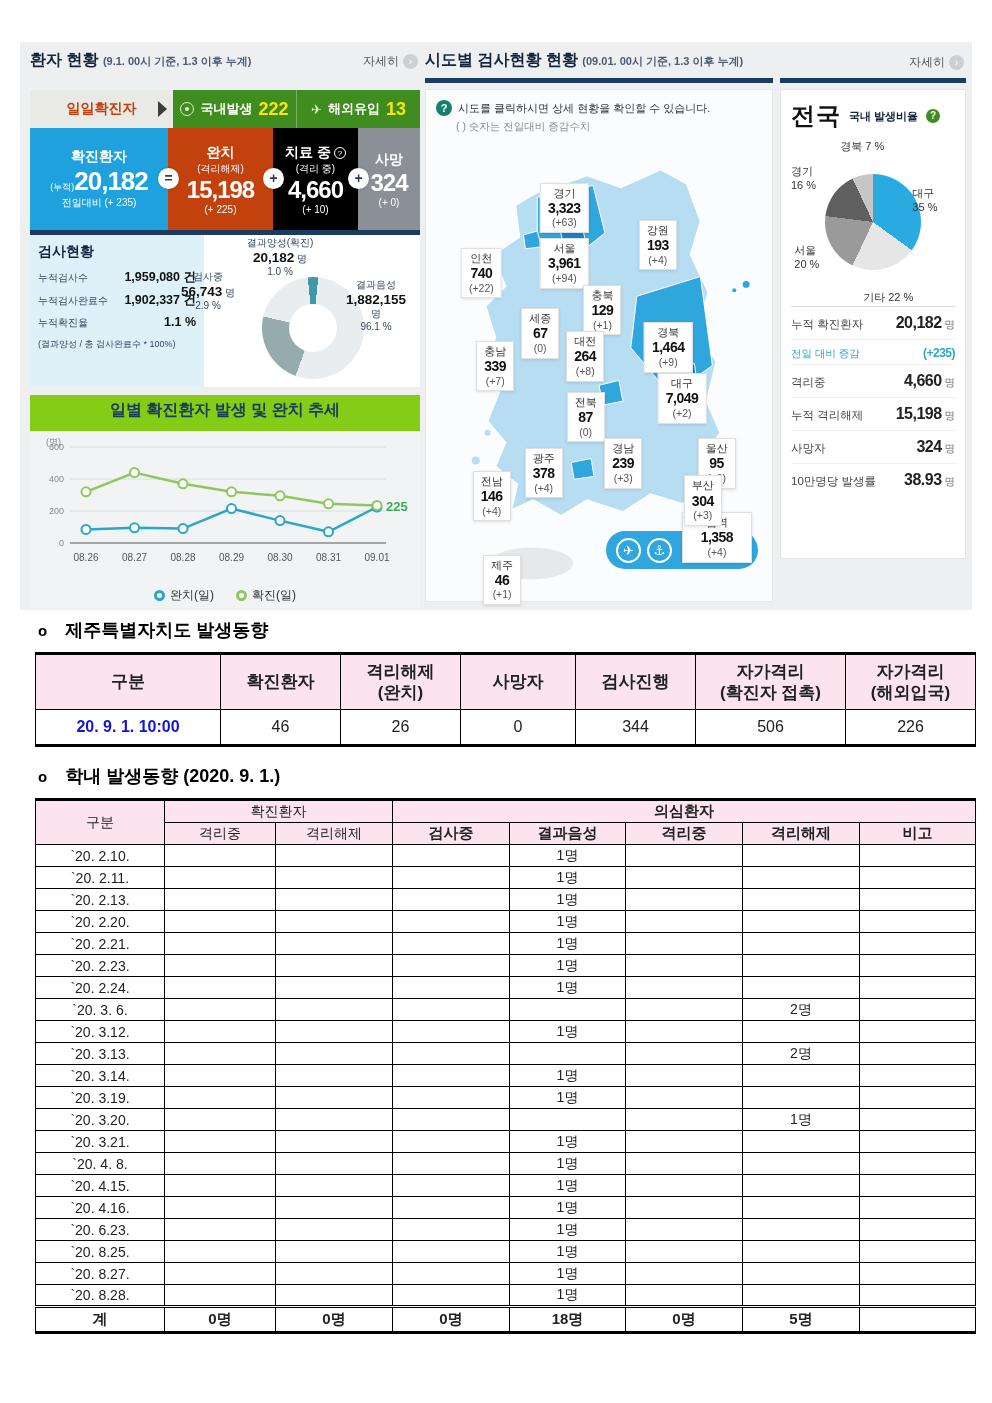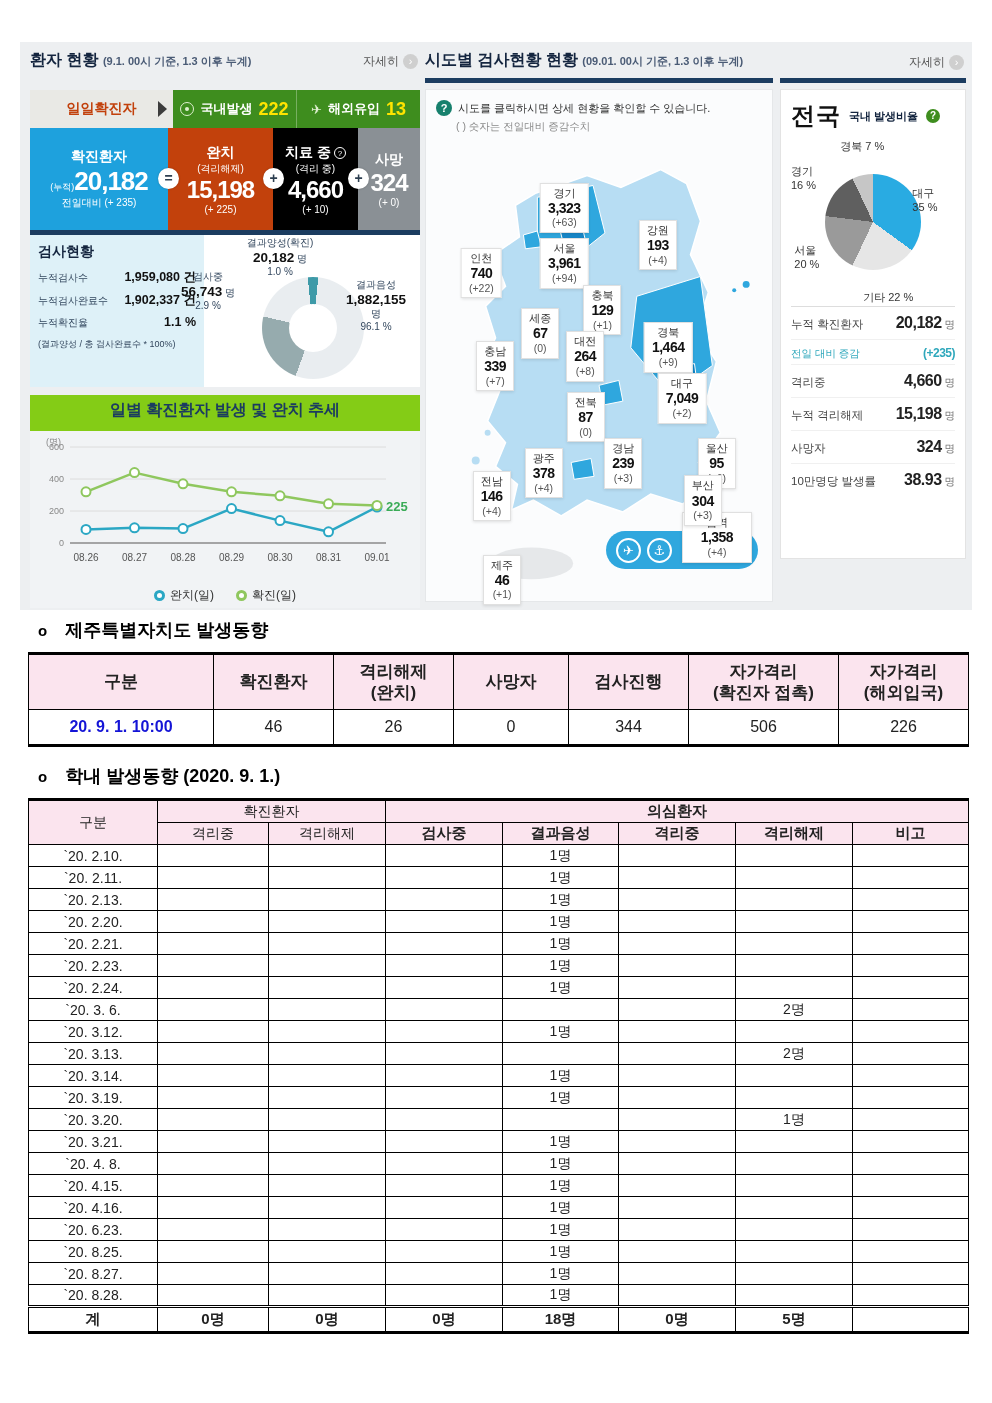--- a/index.html
+++ b/index.html
@@ -90,21 +90,21 @@
   .stat-row:first-child{border-top:1px solid #ddd;}
   .sl{font-size:11.5px;color:#444;}
   .sv b{font-size:16px;color:#222;letter-spacing:-0.5px;}
   .su{font-size:10.5px;color:#777;}
   .teal .sl{color:#2fa8bc;font-size:10.5px;}
   .teal .sv b{color:#2fa8bc;font-size:12px;}
   .teal{padding:3px 0;}
   
   .sec-head{position:absolute;left:38px;font-size:18px;font-weight:bold;color:#000;display:flex;align-items:center;gap:18px;}
   .bullet{font-size:15px;font-weight:bold;}
-  .dtable{border-collapse:collapse;table-layout:fixed;position:absolute;left:28px;width:940px;}
+  .dtable{border-collapse:collapse;table-layout:fixed;position:absolute;left:35px;width:940px;}
   .dtable th,.dtable td{border:1px solid #000;text-align:center;vertical-align:middle;padding:1px 2px;overflow:hidden;}
   #jeju-table{top:652px;border-top:3px solid #000;border-bottom:3px solid #000;}
   #jeju-table th{background:#fbe4ee;font-size:17px;font-weight:bold;height:56px;white-space:pre-line;line-height:1.25;}
   #jeju-table td{height:36px;font-size:16px;}
   .jdate{color:#1414d6;font-weight:bold;}
   #school-table{top:798px;border-top:3px solid #000;border-bottom:3px solid #000;}
   #school-table th{background:#fbe4ee;font-size:14px;font-weight:normal;height:22px;}
   #school-table th.bold{font-weight:bold;font-size:15px;}
   #school-table td{height:22px;font-size:14px;}
   #school-table tr.total td{font-weight:bold;font-size:15px;border-top:3px double #000;height:26px;}

